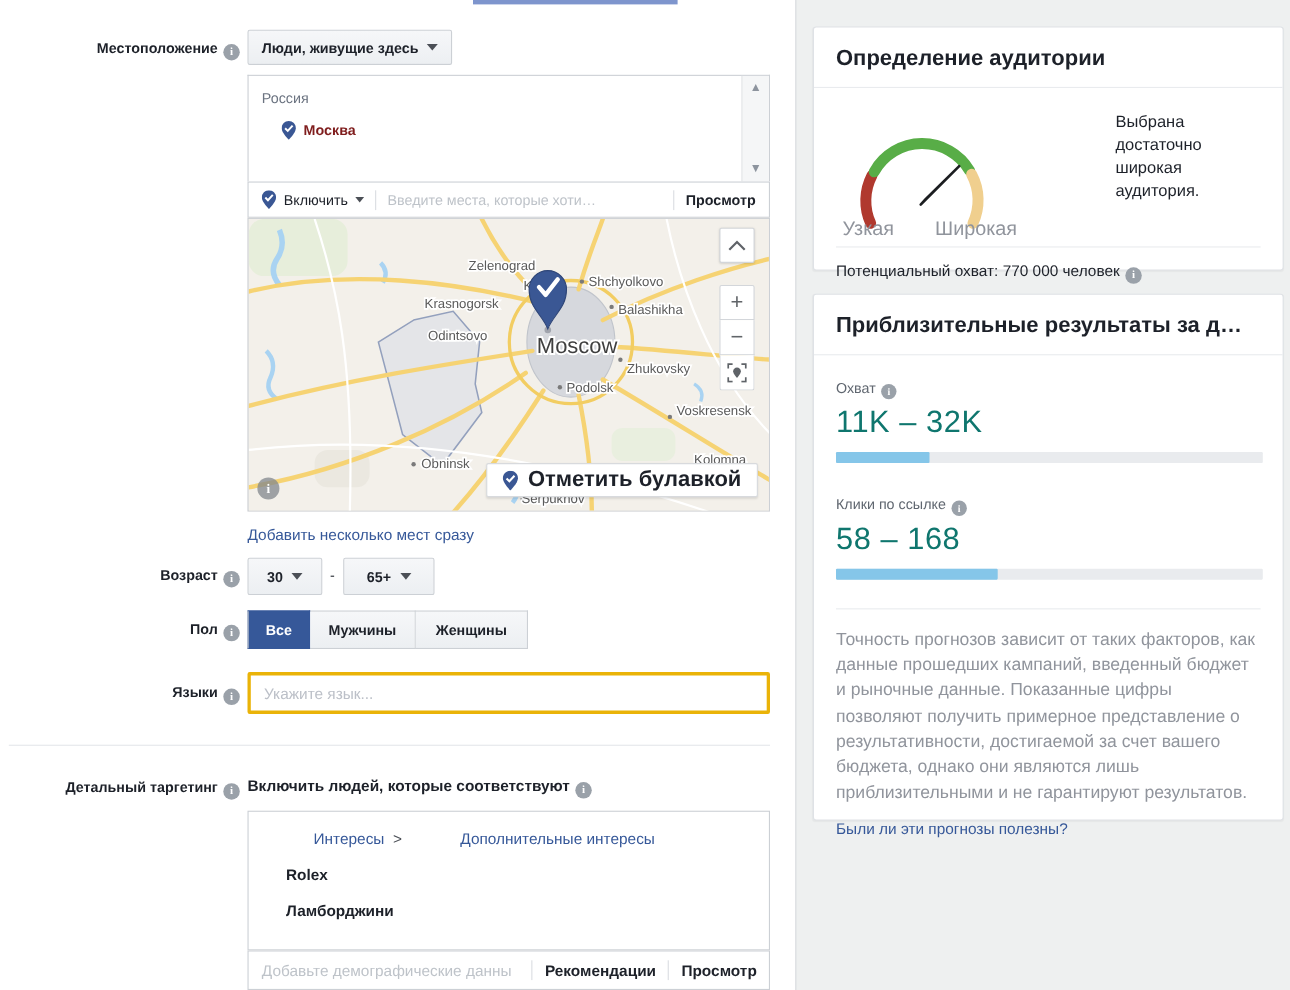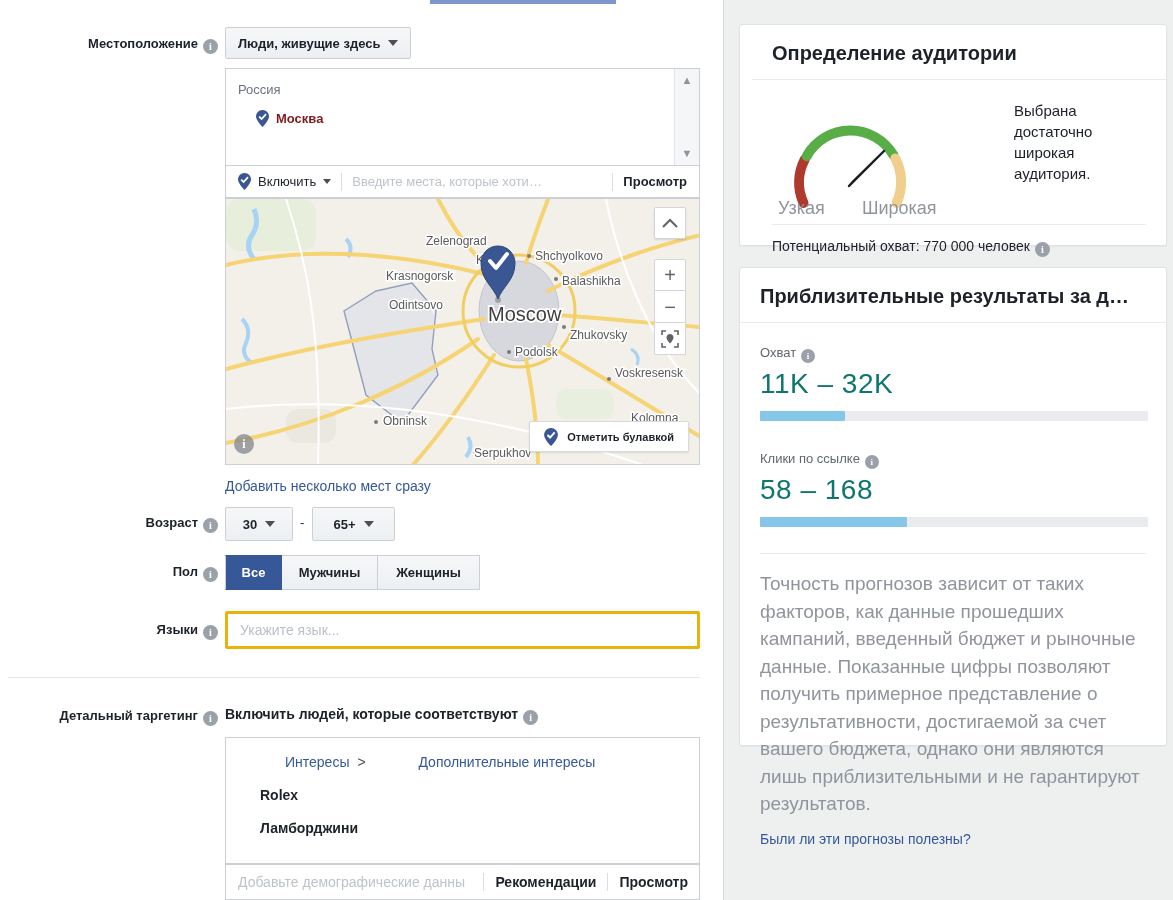--- a/index.html
+++ b/index.html
@@ -40,21 +40,21 @@
   .map { position:absolute; left:225px; top:198px; width:475px; height:267px; border:1px solid #ccd0d5; background:#f2efe9; overflow:hidden; }
   .map-ctl { position:absolute; width:32px; height:32px; background:#fff; border:1px solid #d3d6da; border-radius:2px;
              display:flex; align-items:center; justify-content:center; cursor:pointer; box-shadow:0 1px 2px rgba(0,0,0,.12); }
   .map-ctl .sym { font-size:20px; color:#616569; line-height:1; }
   .zoom-group { position:absolute; right:13px; top:60px; width:32px; }
   .zoom-group .map-ctl { position:relative; right:auto; top:auto; border-radius:0; box-shadow:none; }
   .zoom-group .map-ctl:first-child { border-radius:2px 2px 0 0; }
   .zoom-group .map-ctl + .map-ctl { border-top:none; }
   .zoom-group .map-ctl:last-child { border-radius:0 0 2px 2px; }
   .pin-btn { position:absolute; right:10px; bottom:12px; height:31px; background:#fff; border:1px solid #d8dadd; border-radius:2px;
-             display:flex; align-items:center; gap:9px; padding:0 14px; font-size:11px; font-weight:bold; color:#1d2129;
+             display:flex; align-items:center; gap:9px; padding:0 14px; font-size:20px; font-weight:bold; color:#1d2129;
              cursor:pointer; box-shadow:0 1px 2px rgba(0,0,0,.1); font-family:inherit; }
   .map-info { position:absolute; left:8px; bottom:10px; width:20px; height:20px; border-radius:50%; background:rgba(130,135,140,.75);
               color:#fff; font-size:12px; font-family:"Liberation Serif","DejaVu Serif",serif; font-weight:bold;
               display:flex; align-items:center; justify-content:center; cursor:pointer; }
 
   .link { color:#365899; font-size:14px; cursor:pointer; text-decoration:none; }
   .add-multi { position:absolute; left:225px; top:478px; }
 
   
   .age-sep { position:absolute; left:300px; top:515px; font-size:13px; color:#1d2129; }
@@ -82,38 +82,38 @@
   .targ-bar { position:absolute; left:225px; top:864px; width:475px; height:36px; background:#fff; border:1px solid #ccd0d5;
               display:flex; align-items:center; font-size:14px; }
   .targ-bar .ph { flex:1; color:#bec3c9; padding:0 8px 0 12px; white-space:nowrap; overflow:hidden; }
   .targ-bar b { color:#1d2129; padding:0 11px; cursor:pointer; white-space:nowrap; }
 
   
   .rpanel { position:absolute; left:723px; top:0; width:450px; height:900px; background:#eef0f0; border-left:1px solid #d8dbde; }
   .card { position:absolute; left:15px; width:428px; background:#fff; border:1px solid #dfe2e6; border-radius:3px; box-shadow:0 1px 1px rgba(0,0,0,.04); }
   .card h2 { font-size:20px; font-weight:bold; color:#1d2129; padding:17px 20px 14px; border-bottom:1px solid #e9ebee;
              white-space:nowrap; overflow:hidden; }
-  .card1 { top:24px; height:222px;padding-left:12px; }
+  .card1 { top:24px; height:222px; }
   .card2 { top:267px; height:479px; }
 
   .gauge-row { display:flex; padding:16px 20px 8px; }
   .gauge-wrap { position:relative; width:170px; height:116px; }
   .gauge-lbl { position:absolute; top:102px; font-size:18px; color:#90949c; }
   .g-narrow { left:6px; } .g-broad { left:90px; }
   .aud-status { margin-left:auto; width:132px; font-size:15px; color:#1d2129; line-height:1.4; padding-top:4px; }
   .reach-row { border-top:1px solid #e9ebee; margin:4px 20px 0; padding:13px 0; font-size:14px; color:#1d2129; }
 
   .card2 .body { padding:22px 20px 0; }
   .metric-label { font-size:13px; color:#606770; }
   .metric-value { font-size:28px; color:#0f766e; margin:5px 0 11px; letter-spacing:.5px; }
   .bar-track { width:388px; height:10px; background:#e9ebee; border-radius:1px; }
   .bar-fill { height:10px; background:#85c6e9; border-radius:1px; }
   .metric + .metric { margin-top:30px; }
   .card2 .divider { border-top:1px solid #e9ebee; margin:26px 0 0; }
-  .disclaimer { padding:16px 0 0; font-size:19px; color:#90949c; line-height:1.45; }
+  .disclaimer { padding:16px 0 0; font-size:16px; color:#90949c; line-height:1.45; }
   .feedback { display:inline-block; margin-top:13px; }
 
   svg text { font-family:"Liberation Sans","DejaVu Sans",sans-serif; }
   .city-lbl { font-size:12px; fill:#5a5a5a; stroke:#ffffff; stroke-width:3px; paint-order:stroke; }
   .city-big { font-size:20px; fill:#3f3f3f; stroke:#ffffff; stroke-width:3.5px; paint-order:stroke; }
 </style>
 </head>
 <body>
 
 <div class="stage">

